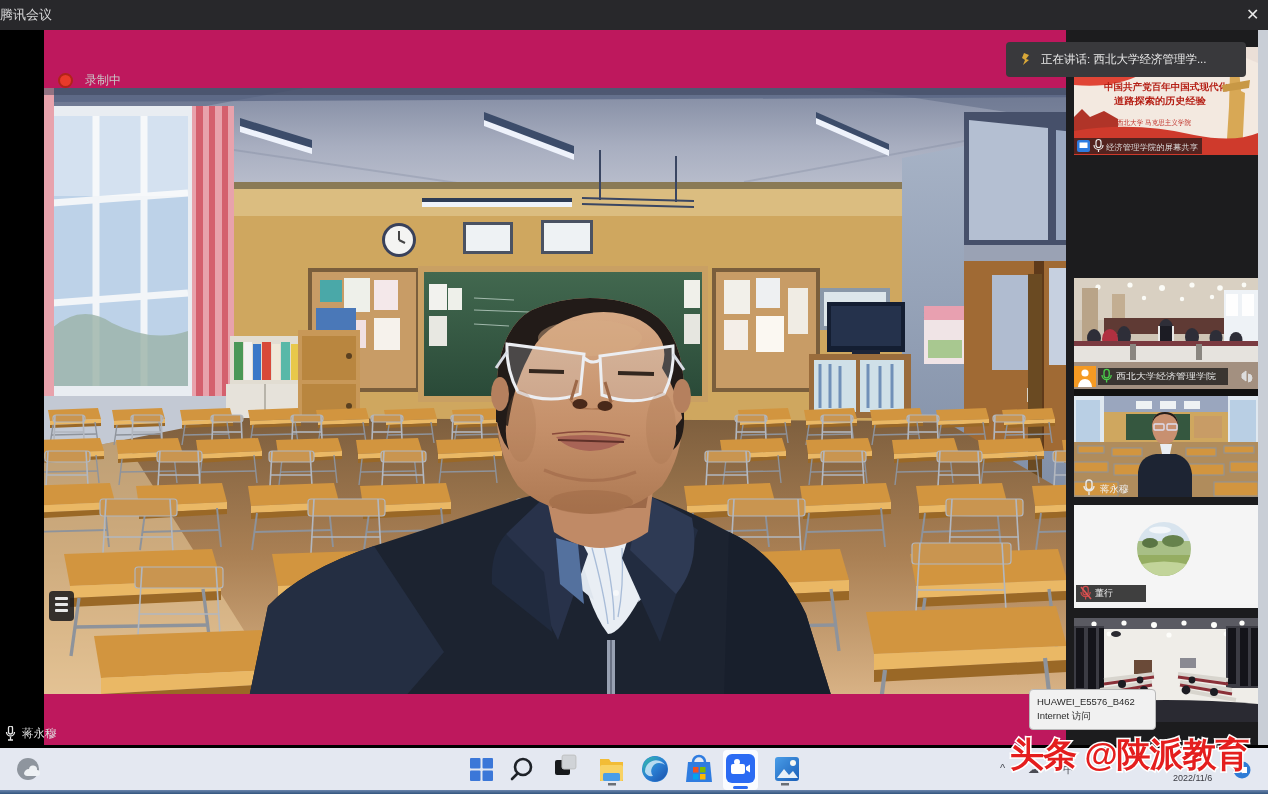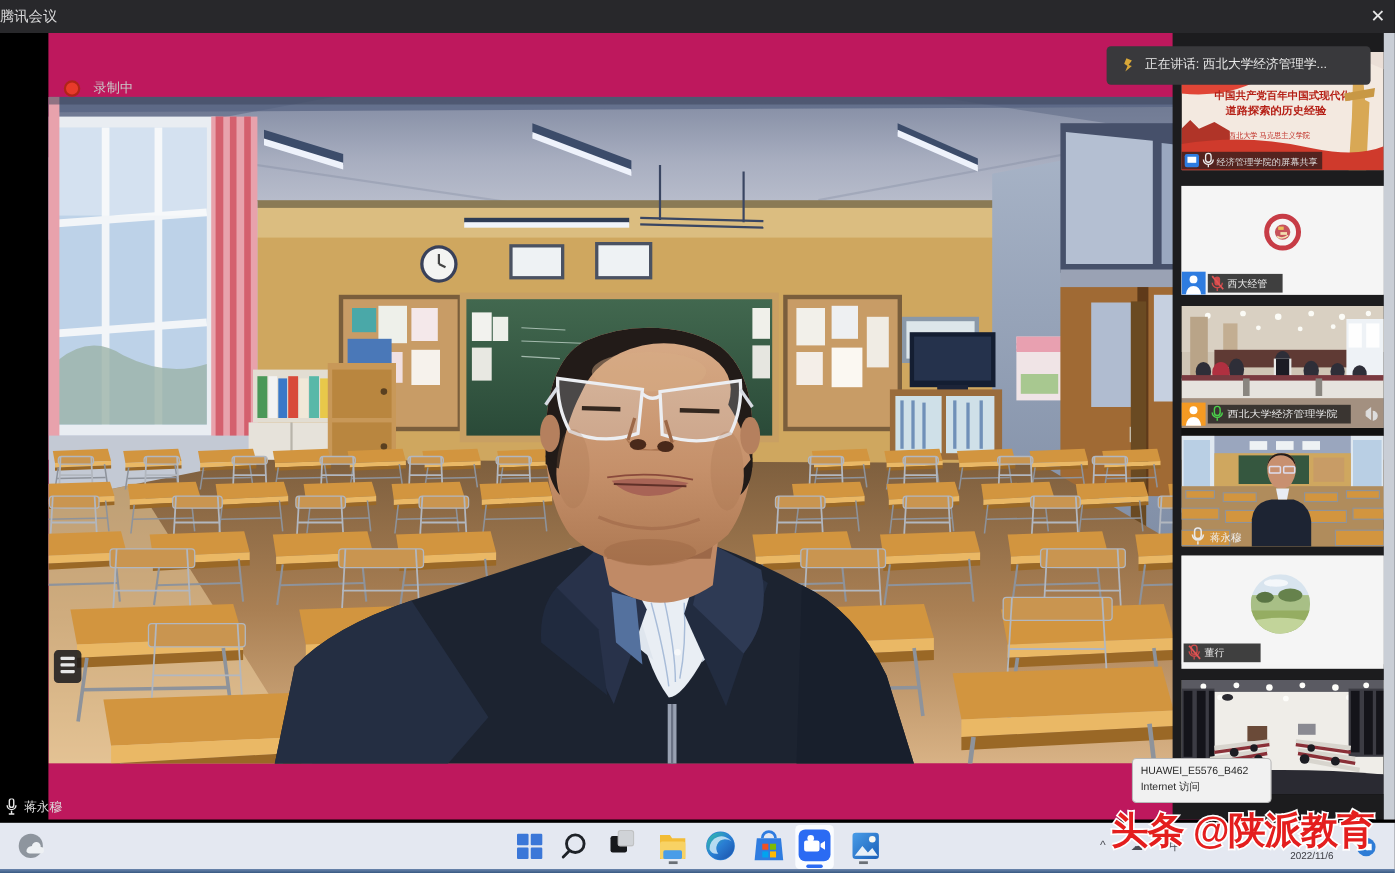--- a/index.html
+++ b/index.html
@@ -772,38 +772,20 @@
       <path d="M0,70 L8,62 L16,70 L30,64 L44,72 L44,108 L0,108 Z" fill="#b03428"></path>
       <path d="M0,84 Q60,74 120,88 Q160,96 184,86 L184,108 L0,108 Z" fill="#cf3a2c"></path>
       <rect x="0" y="91" width="128" height="16" fill="rgba(25,25,25,.68)"></rect>
       <rect x="3" y="93" width="13" height="12" rx="2" fill="#2e7ce0"></rect>
       <rect x="5.5" y="95.5" width="8" height="5.5" fill="#fff"></rect>
       <path d="M22,95 a2.5,2.5 0 0 1 5,0 l0,3 a2.5,2.5 0 0 1 -5,0 Z M20,98 a4.5,4.5 0 0 0 9,0 M24.5,102 l0,3" stroke="#eee" stroke-width="1.2" fill="none"></path>
       <text x="32" y="103" font-size="8" fill="#ddd" font-family="Liberation Sans" textLength="92" lengthAdjust="spacingAndGlyphs">经济管理学院的屏幕共享</text>
     </svg>
   </div>
 
-  <div class="tile" style="top:139px;height:99px;background:#f4f4f4">
-    <svg width="184" height="99" viewBox="0 0 184 99">
-      <rect width="184" height="99" fill="#f5f5f5"></rect>
-      <circle cx="92" cy="42" r="14.5" fill="none" stroke="#c73c46" stroke-width="4.5"></circle>
-      <circle cx="92" cy="42" r="7" fill="#c7535c"></circle>
-      <rect x="88" y="37" width="5" height="3" fill="#e8c05a"></rect>
-      <rect x="90" y="42" width="6" height="2.5" fill="#f2ddb0"></rect>
-      <path d="M87,46 q5,3 10,-1" stroke="#f2ddb0" stroke-width="1.4" fill="none"></path>
-      <rect x="0" y="78" width="22" height="21" fill="#2e7ce0"></rect>
-      <circle cx="11" cy="85" r="3.6" fill="#fff"></circle>
-      <path d="M4,99 q1,-8 7,-8 q6,0 7,8 Z" fill="#fff"></path>
-      <rect x="24" y="80" width="68" height="17" fill="rgba(18,18,18,.8)"></rect>
-      <path d="M30,85 a2.6,2.6 0 0 1 5.2,0 l0,3 a2.6,2.6 0 0 1 -5.2,0 Z" fill="#d04a4a"></path>
-      <path d="M28,88 a4.6,4.6 0 0 0 9.2,0 M32.6,93 l0,2.5" stroke="#d04a4a" stroke-width="1.2" fill="none"></path>
-      <line x1="28" y1="82" x2="38" y2="94" stroke="#e05555" stroke-width="1.6"></line>
-      <text x="42" y="92" font-size="9" fill="#e8e8e8" font-family="Liberation Sans">西大经管</text>
-    </svg>
-  </div>
 
   <div class="tile" style="top:248px;height:140px">
     <svg width="184" height="111" viewBox="0 0 184 111">
       <rect width="184" height="111" fill="#cfc5b5"></rect>
       <rect x="0" y="0" width="184" height="42" fill="#d9d0c2"></rect>
       <g fill="#fbfbf6">
         <circle cx="24" cy="9" r="2.6"></circle>
           <circle cx="56" cy="7" r="2.6"></circle>
           <circle cx="88" cy="10" r="3"></circle>
           <circle cx="118" cy="7" r="2.6"></circle>

